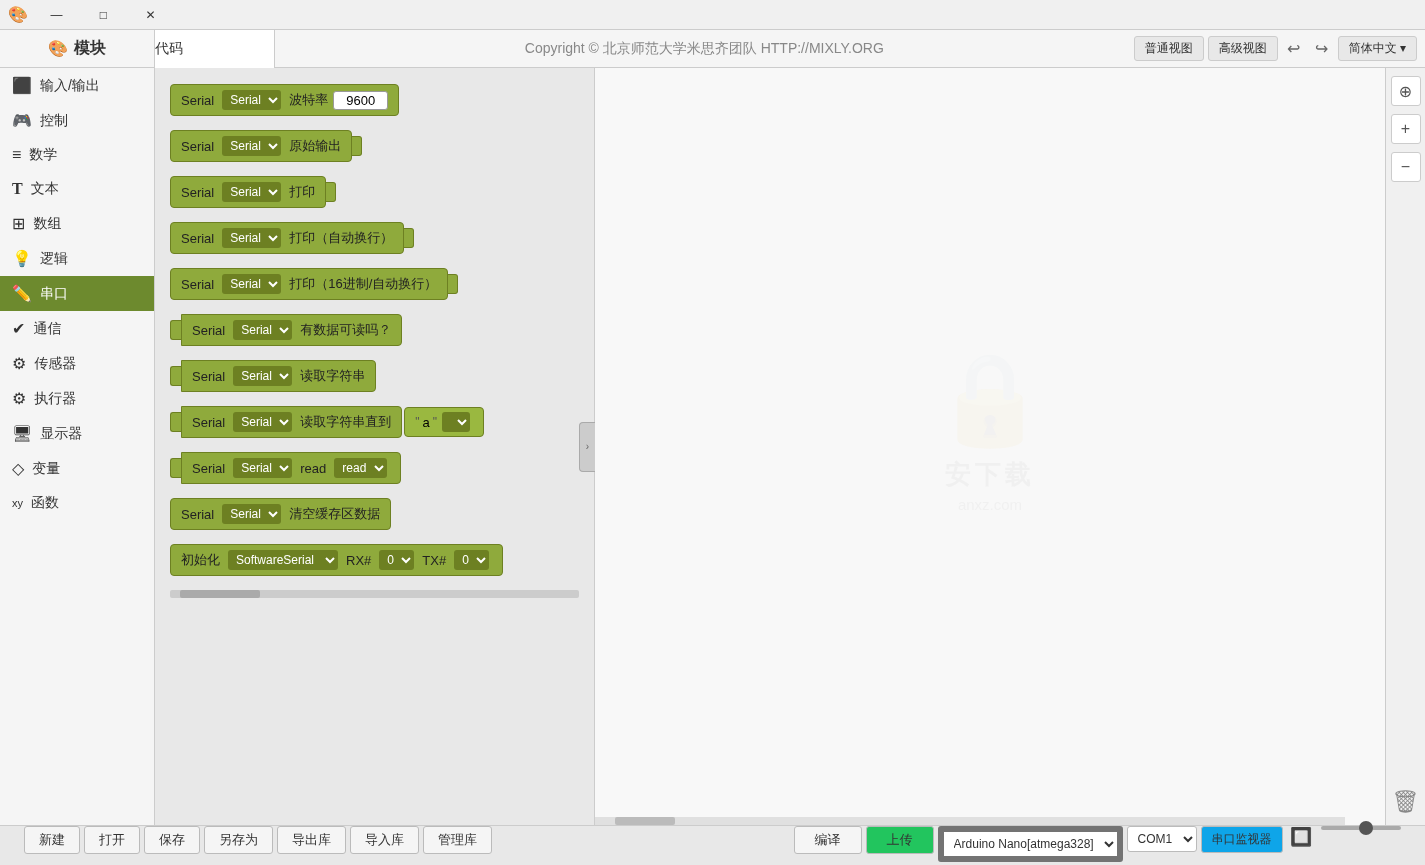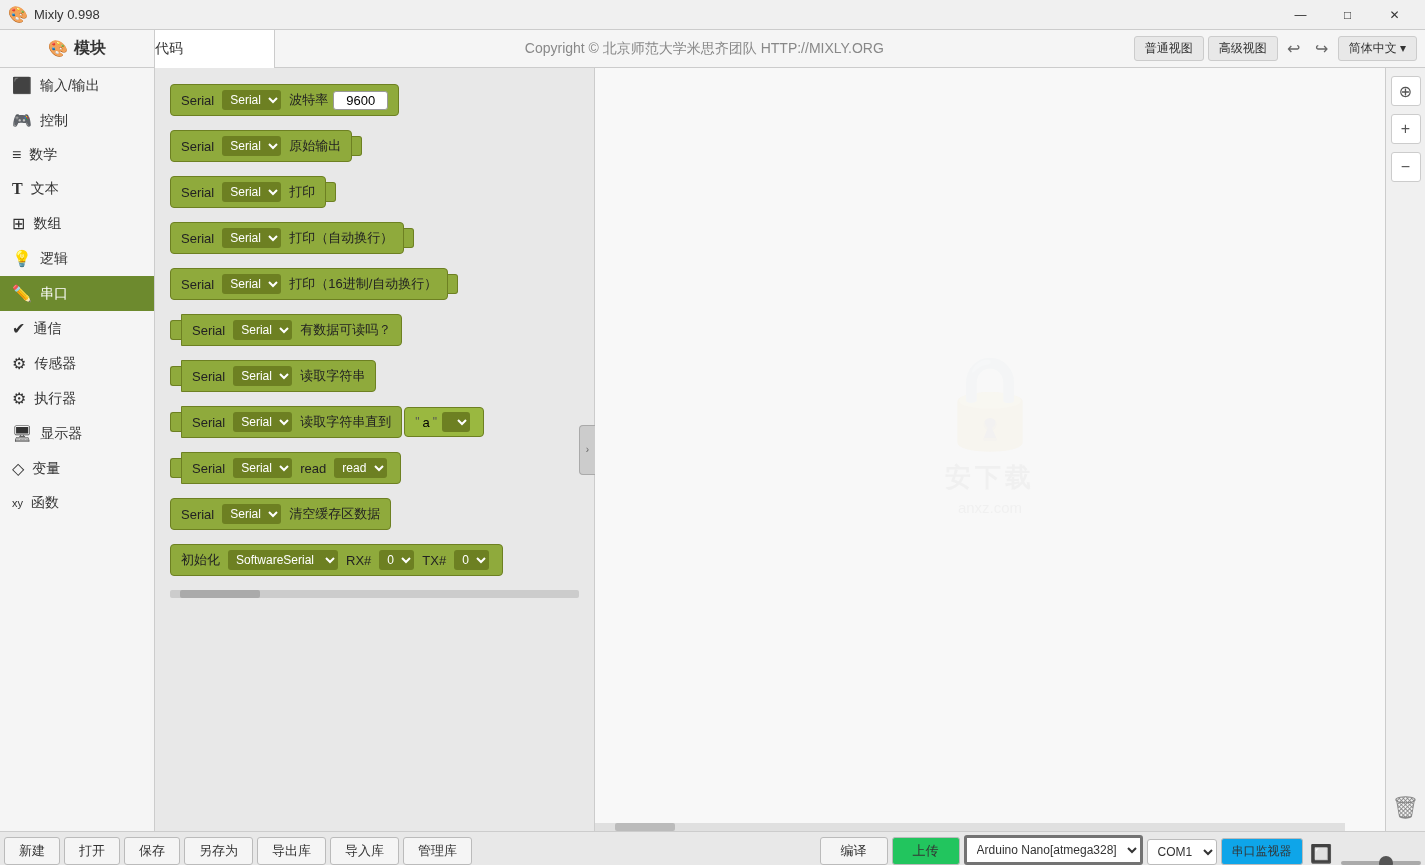--- a/index.html
+++ b/index.html
@@ -254,26 +254,26 @@
       z-index: 10;
     }
 
     
     .block-panel::-webkit-scrollbar { width: 8px; }
     .block-panel::-webkit-scrollbar-track { background: #d0d0d0; }
     .block-panel::-webkit-scrollbar-thumb { background: #aaa; border-radius: 4px; }
 
     
     .bottom-bar {
-      height: 34px;
+      height: 40px;
       background: #e8e8e8;
       border-top: 1px solid #ccc;
       display: flex;
-      align-items: flex-end;
-      padding: 0 4px;
+      align-items: flex-start;
+      padding: 0 24px;
       gap: 4px;
     }
     .bottom-btn {
       padding: 4px 14px;
       background: #f5f5f5;
       border: 1px solid #bbb;
       border-radius: 3px;
       cursor: pointer;
       font-size: 13px;
       color: #333;
@@ -293,21 +293,21 @@
       background: #22c55e;
       border: 1px solid #bbb;
       border-radius: 3px;
       cursor: pointer;
       font-size: 13px;
       color: #333;
     }
     .board-select {
       padding: 4px 6px;
       background: white;
-      border: 3px solid #737373;
+      border: 6px solid #737373;
       border-radius: 3px;
       font-size: 12px;
       color: #333;
       cursor: pointer;
     }
     .com-select {
       padding: 4px 6px;
       background: white;
       border: 1px solid #bbb;
       border-radius: 3px;
@@ -330,21 +330,20 @@
     select {
       font-family: 'Microsoft YaHei', Arial, sans-serif;
       font-size: 12px;
     }
   </style>
 </head>
 <body>
 
 <div class="titlebar">
   <span class="titlebar-icon">🎨</span>
-  <span class="titlebar-title">Mixly 0.998</span>
   <div class="titlebar-controls">
     <div class="titlebar-btn">—</div>
     <div class="titlebar-btn">□</div>
     <div class="titlebar-btn close">✕</div>
   </div>
 </div>
 
 <div class="main-container">
 
   <div class="toolbar">

